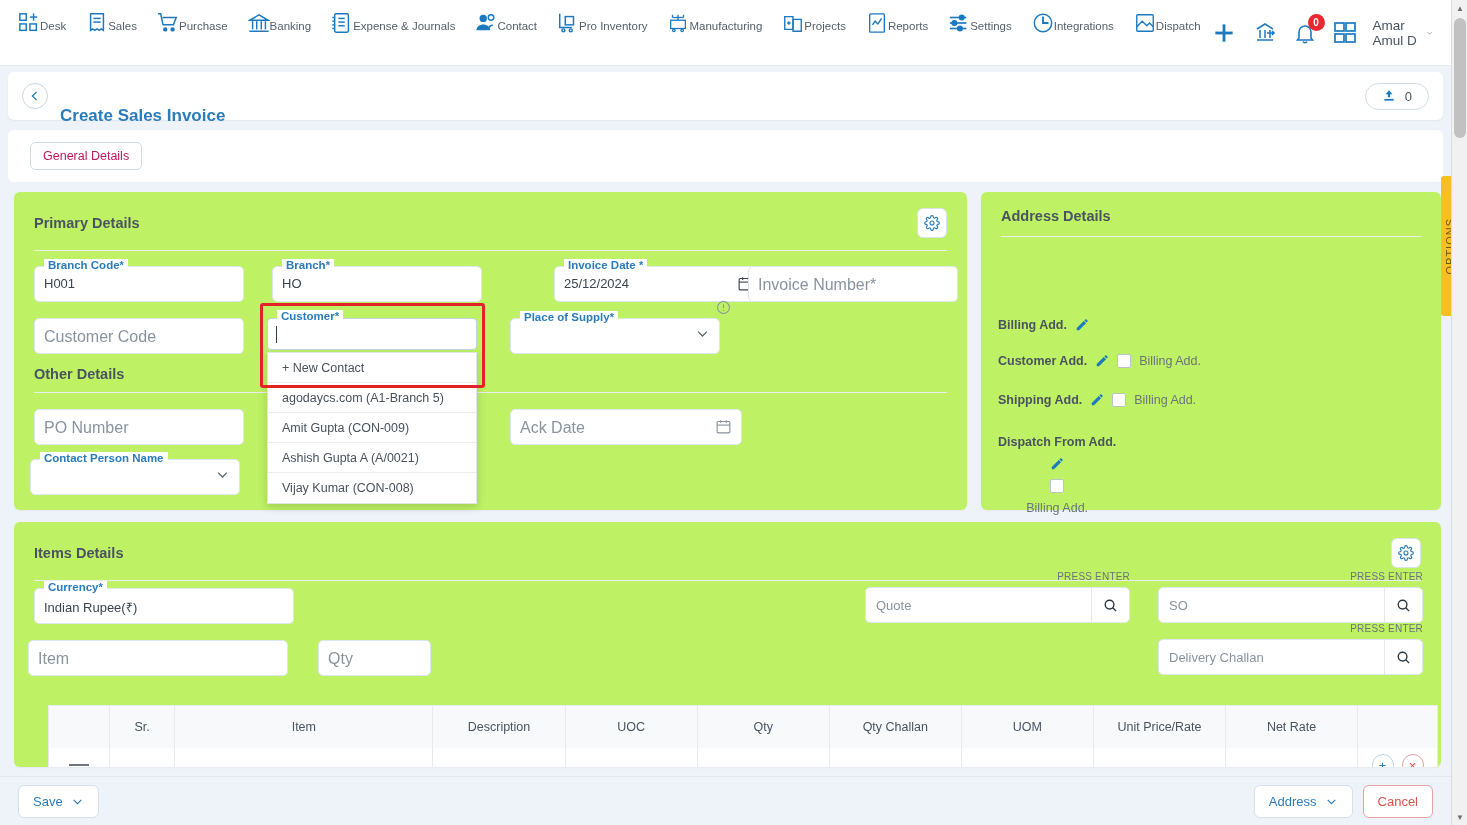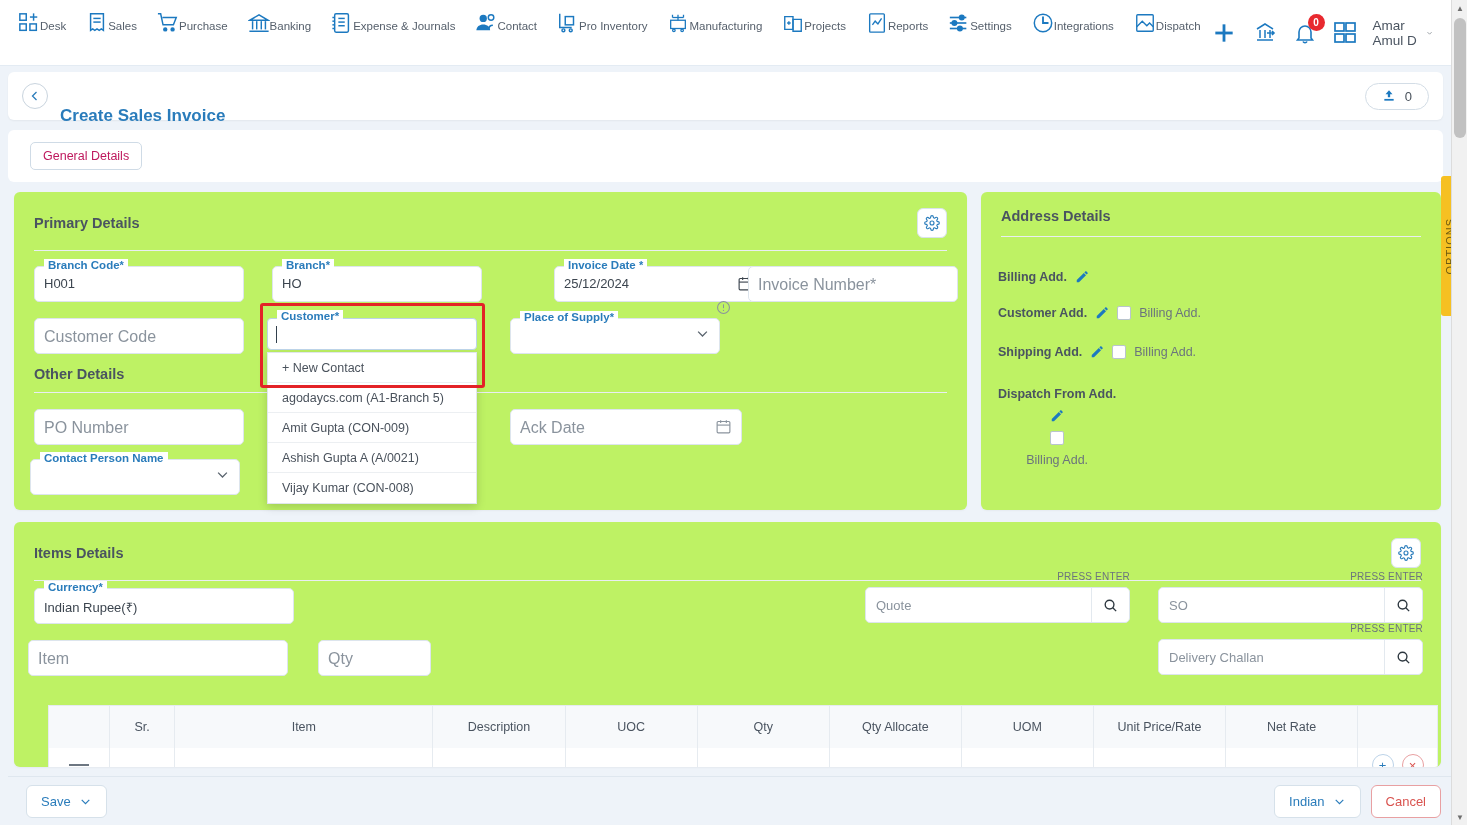--- a/index.html
+++ b/index.html
@@ -128,21 +128,21 @@
     background: #fff; border: 1px solid #e0e6ec; box-shadow: 0 3px 9px rgba(0,0,0,.16);
   }
   .dditem {
     height: 30px; display: flex; align-items: center; padding-left: 14px;
     font-size: 12.5px; color: #4a525c; border-bottom: 1px solid #eceff2; cursor: pointer;
     white-space: nowrap;
   }
   .dditem:last-child { border-bottom: none; }
 
   
-  .addrrow { position: absolute; display: flex; align-items: center; gap: 8px; }
+  .addrrow { position: absolute; display: flex; align-items: center; gap: 8px; margin-top: 48px; }
   .addrlbl { font-size: 12.5px; color: #4a5460; font-weight: bold; }
   .pencil { color: #1c79c0; cursor: pointer; display: flex; align-items: center; }
   .cbox { width: 14px; height: 14px; border: 1px solid #b9c4ce; border-radius: 2px; background: #fff; cursor: pointer; }
   .cblbl { font-size: 12.5px; color: #6b747d; }
 
   
   .searchwrap { position: absolute; }
   .pressenter {
     position: absolute; right: 0; top: -16px; font-size: 10px; color: #6b747d; letter-spacing: .2px;
   }
@@ -200,21 +200,21 @@
   .scrollup { top: 0; } .scrolldn { bottom: 0; }
   .scrollthumb {
     position: absolute; left: 2px; top: 18px; width: 12px; height: 120px;
     background: #c1c1c1; border-radius: 6px; cursor: pointer;
   }
 
   
   .footer {
     position: absolute; left: 0; bottom: 0; width: 1451px; height: 49px;
     background: #eef3f9; display: flex; align-items: center; padding: 0 18px;
-    border-top: 1px solid #dfe7ef; z-index: 45; margin-left: 8px;
+    border-top: 1px solid #dfe7ef; z-index: 45;
   }
   .btn {
     border-radius: 6px; font-size: 13px; padding: 8px 14px; background: #fff;
     cursor: pointer; display: flex; align-items: center; gap: 8px;
     font-family: "Liberation Sans", sans-serif;
   }
   .btn-save { border: 1px solid #d6e1ea; color: #2a7cbb; }
   .btn-approve { border: 1px solid #d6e1ea; color: #2a7cbb; }
   .btn-cancel { border: 1px solid #e8a0a2; color: #d9534f; }
   .footer-right { margin-left: auto; display: flex; gap: 10px; }
@@ -664,21 +664,21 @@
     </div>
 
     <div class="tbl">
       <div class="thead">
         <div class="th" style="width:62px;"></div>
         <div class="th" style="width:66px;">Sr.</div>
         <div class="th" style="width:262px;">Item</div>
         <div class="th" style="width:134px;">Description</div>
         <div class="th" style="width:134px;">UOC</div>
         <div class="th" style="width:134px;">Qty</div>
-        <div class="th" style="width:134px;">Qty Allocate</div>
+        <div class="th" style="width:134px;">Qty Challan</div>
         <div class="th" style="width:134px;">UOM</div>
         <div class="th" style="width:134px;">Unit Price/Rate</div>
         <div class="th" style="width:134px;">Net Rate</div>
         <div class="th" style="width:80px;"></div>
       </div>
       <div class="trow">
         <div class="td" style="width:62px;">
           <span class="minus"></span>
         </div>
         <div class="td" style="width:66px;"></div>
@@ -727,21 +727,21 @@
 
   <div class="footer">
     <button class="btn btn-save">
       <span>Save</span>
       <svg width="13" height="13" viewBox="0 0 24 24" fill="none" stroke="#2a7cbb" stroke-width="2.2">
         <polyline points="5,9 12,16 19,9"></polyline>
       </svg>
     </button>
     <div class="footer-right">
       <button class="btn btn-approve">
-        <span>Indian</span>
+        <span>Address</span>
         <svg width="13" height="13" viewBox="0 0 24 24" fill="none" stroke="#2a7cbb" stroke-width="2.2">
           <polyline points="5,9 12,16 19,9"></polyline>
         </svg>
       </button>
       <button class="btn btn-cancel">Cancel</button>
     </div>
   </div>
 
 </div>
 

